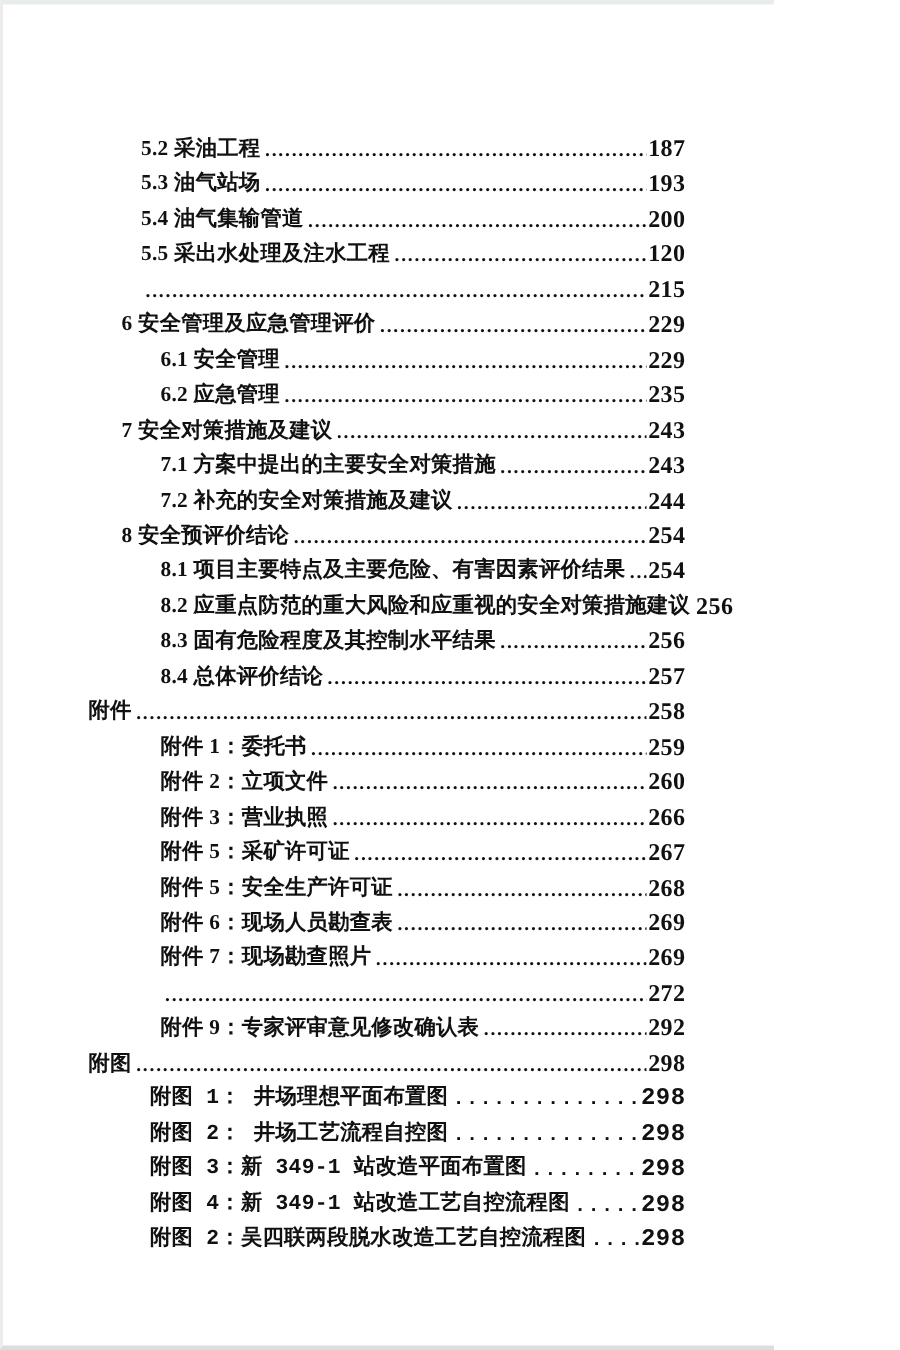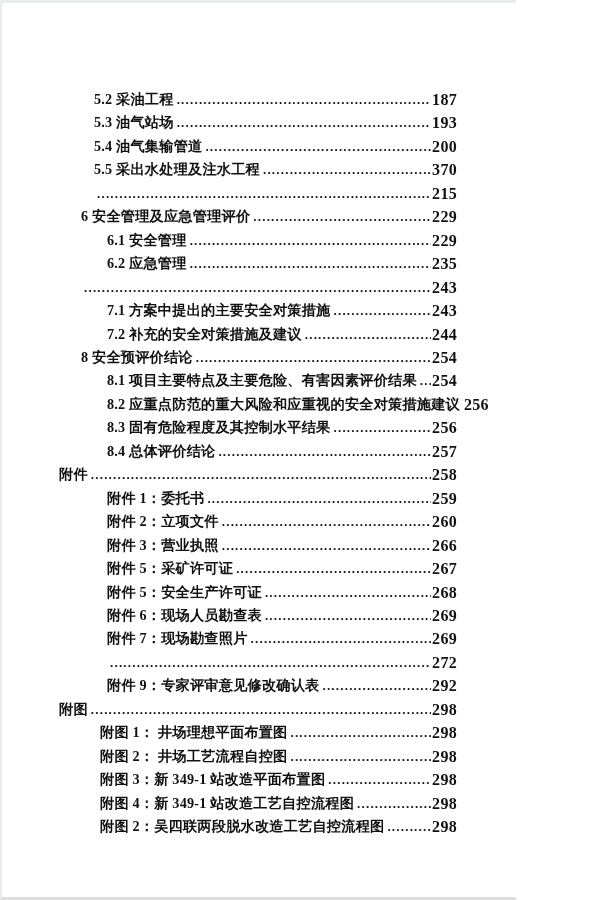--- a/index.html
+++ b/index.html
@@ -50,21 +50,21 @@
   .row .pg {
     flex: 0 0 auto;
     font-size: 16px;
     letter-spacing: 0.3px;
   }
   
   .l0  { margin-left: 57px; }   
   .l1  { margin-left: 79px; }   
   .l2  { margin-left: 105px; }  
   .l2a { margin-left: 92px; }   
-  .l2b { margin-left: 98px; }   
+  .l2b { margin-left: 98px; font-family: Liberation Mono, monospace; }   
 </style>
 </head>
 <body>
 
 <div class="page">
   <div class="toc">
 
     <div class="row l2a">
         <span class="label">5.2 采油工程</span>
         <span class="dots"></span>
@@ -76,21 +76,21 @@
         <span class="pg">193</span>
       </div>
     <div class="row l2a">
         <span class="label">5.4 油气集输管道</span>
         <span class="dots"></span>
         <span class="pg">200</span>
       </div>
     <div class="row l2a">
         <span class="label">5.5 采出水处理及注水工程</span>
         <span class="dots"></span>
-        <span class="pg">370</span>
+        <span class="pg">120</span>
       </div>
     <div class="row l2a">
         <span class="dots"></span>
         <span class="pg">215</span>
       </div>
 
     <div class="row l1">
         <span class="label">6 安全管理及应急管理评价</span>
         <span class="dots"></span>
         <span class="pg">229</span>
@@ -100,20 +100,21 @@
         <span class="dots"></span>
         <span class="pg">229</span>
       </div>
     <div class="row l2">
         <span class="label">6.2 应急管理</span>
         <span class="dots"></span>
         <span class="pg">235</span>
       </div>
 
     <div class="row l1">
+        <span class="label">7 安全对策措施及建议</span>
         <span class="dots"></span>
         <span class="pg">243</span>
       </div>
     <div class="row l2">
         <span class="label">7.1 方案中提出的主要安全对策措施</span>
         <span class="dots"></span>
         <span class="pg">243</span>
       </div>
     <div class="row l2">
         <span class="label">7.2 补充的安全对策措施及建议</span>

